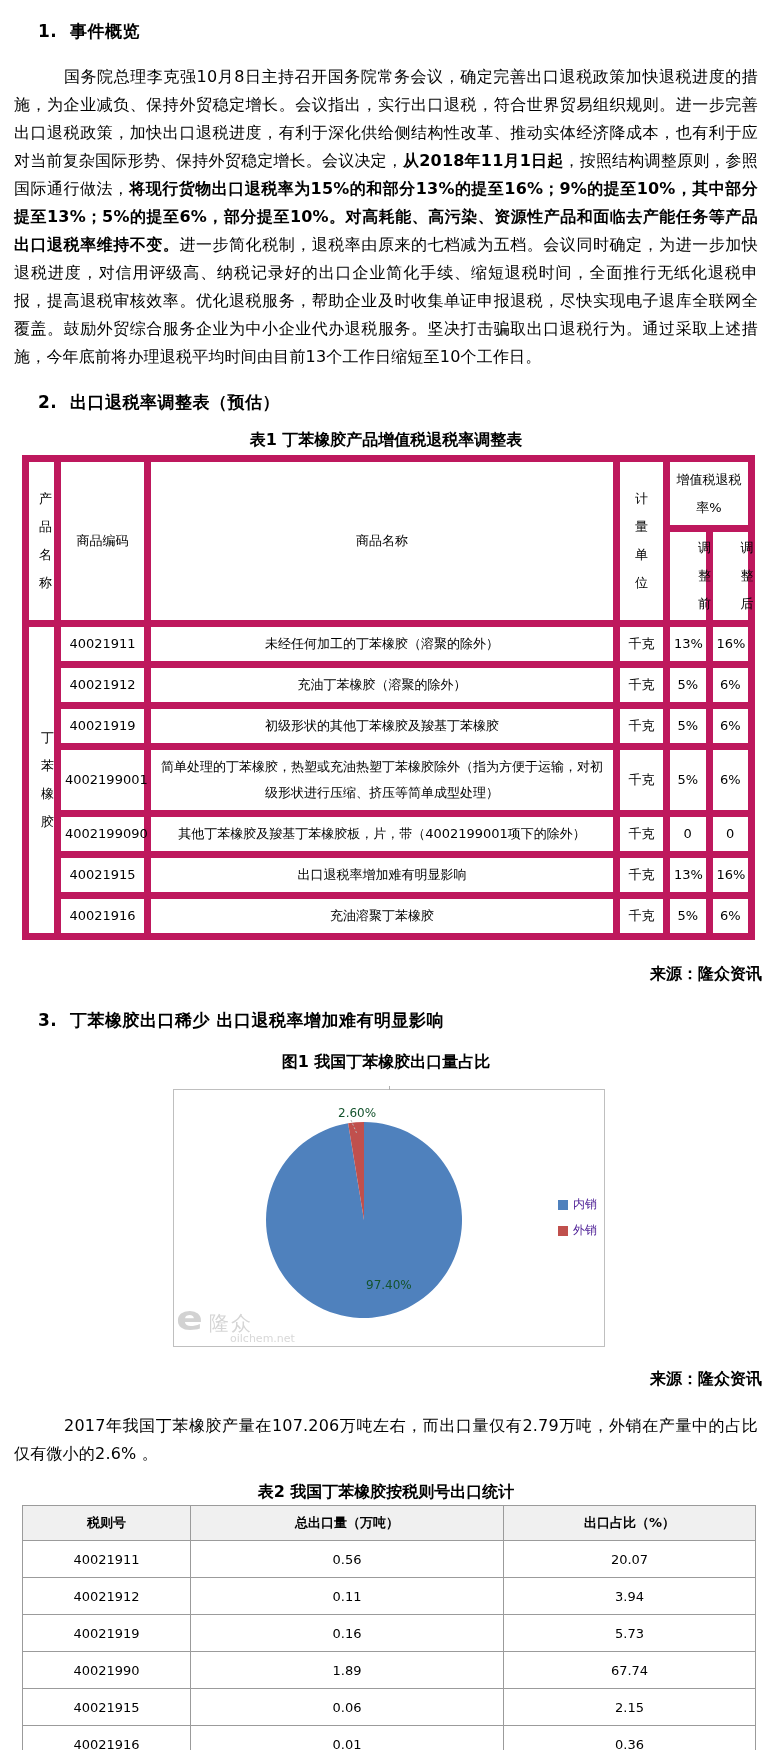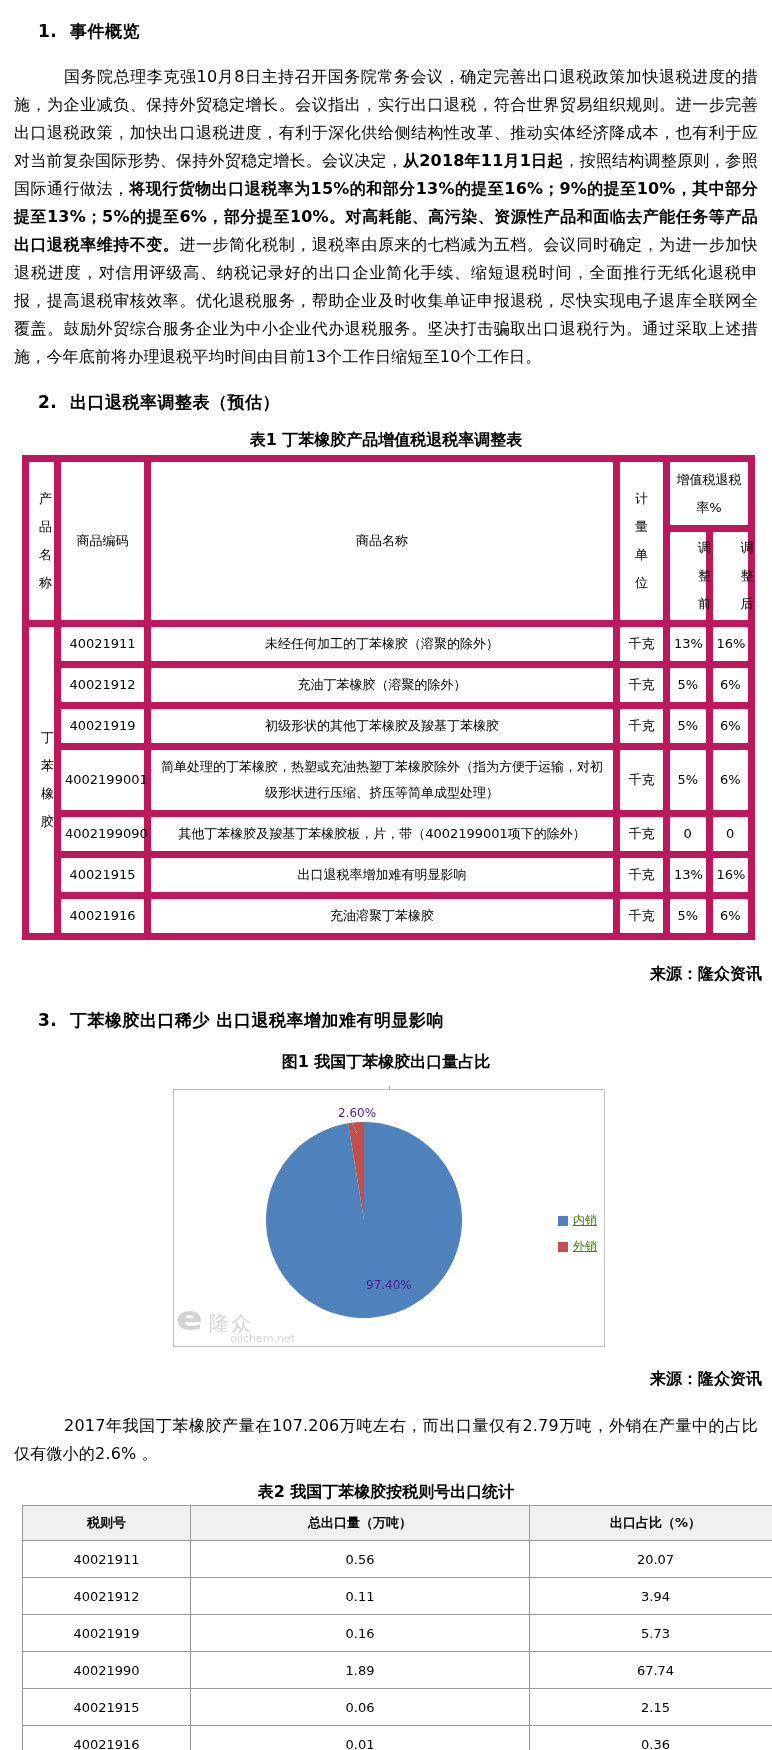--- a/index.html
+++ b/index.html
@@ -59,25 +59,25 @@
   .t1 td.groupcell { padding:2px 12px; word-break:break-all; line-height:28px; }
 
   
   .chartbox {
     position:relative; margin:16px 0 0 173px;
     width:432px; height:258px; border:1px solid #bfbfbf; background:#fff;
   }
   .chartbox .topmark {
     position:absolute; top:-4px; left:50%; width:1px; height:4px; background:#b0b0b0;
   }
-  .pie-label { position:absolute; font-size:12px; color:#4c1d95; }
+  .pie-label { position:absolute; font-size:12px; color:#14532d; }
   .lab-small { left:164px; top:16px; }
   .lab-big { left:192px; top:188px; }
   .legend {
-    position:absolute; left:384px; top:122px; font-size:12px; color:#4d7c0f;text-decoration:underline;
+    position:absolute; left:384px; top:106px; font-size:12px; color:#4c1d95;
   }
   .legend .leg-row { display:flex; align-items:center; margin-bottom:9px; }
   .legend .swatch { width:10px; height:10px; margin-right:5px; display:inline-block; }
 
   .wm {
     position:absolute; left:4px; bottom:0px; color:#d5d5d5; line-height:1;
   }
   .wm .wm-e {
     font-size:34px; font-weight:bold; color:#d2d2d2;
     display:inline-block; transform:scaleX(1.15);
@@ -90,21 +90,21 @@
     margin:2px 0 0 22px; width:733px; font-size:13px;
   }
   .t2tbl th, .t2tbl td {
     border:1px solid #9b9b9b; text-align:center; vertical-align:middle;
   }
   .t2tbl th {
     height:35px; font-weight:bold; background:#f0f0f0; font-size:13px;
   }
   .t2tbl td { height:37px; }
   .t2tbl .c0 { width:168px; }
-  .t2tbl .c1 { width:339px; }
+  .t2tbl .c1 { width:313px; }
   .t2tbl .c2 { width:252px; }
 </style>
 </head>
 <body>
 
 <div class="doc">
 
   <h2 class="sec">1.  事件概览</h2>
 
   <p class="body-para"><span>国务院总理李克强10月8日主持召开国务院常务会议，确定完善出口退税政策加快退税进度的措施，为企业减负、保持外贸稳定增长。会议指出，实行出口退税，符合世界贸易组织规则。进一步完善出口退税政策，加快出口退税进度，有利于深化供给侧结构性改革、推动实体经济降成本，也有利于应对当前复杂国际形势、保持外贸稳定增长。会议决定，</span><b>从2018年11月1日起</b><span>，按照结构调整原则，参照国际通行做法，</span><b>将现行货物出口退税率为15%的和部分13%的提至16%；9%的提至10%，其中部分提至13%；5%的提至6%，部分提至10%。对高耗能、高污染、资源性产品和面临去产能任务等产品出口退税率维持不变。</b><span>进一步简化税制，退税率由原来的七档减为五档。会议同时确定，为进一步加快退税进度，对信用评级高、纳税记录好的出口企业简化手续、缩短退税时间，全面推行无纸化退税申报，提高退税审核效率。优化退税服务，帮助企业及时收集单证申报退税，尽快实现电子退库全联网全覆盖。鼓励外贸综合服务企业为中小企业代办退税服务。坚决打击骗取出口退税行为。通过采取上述措施，今年底前将办理退税平均时间由目前13个工作日缩短至10个工作日。</span></p>

